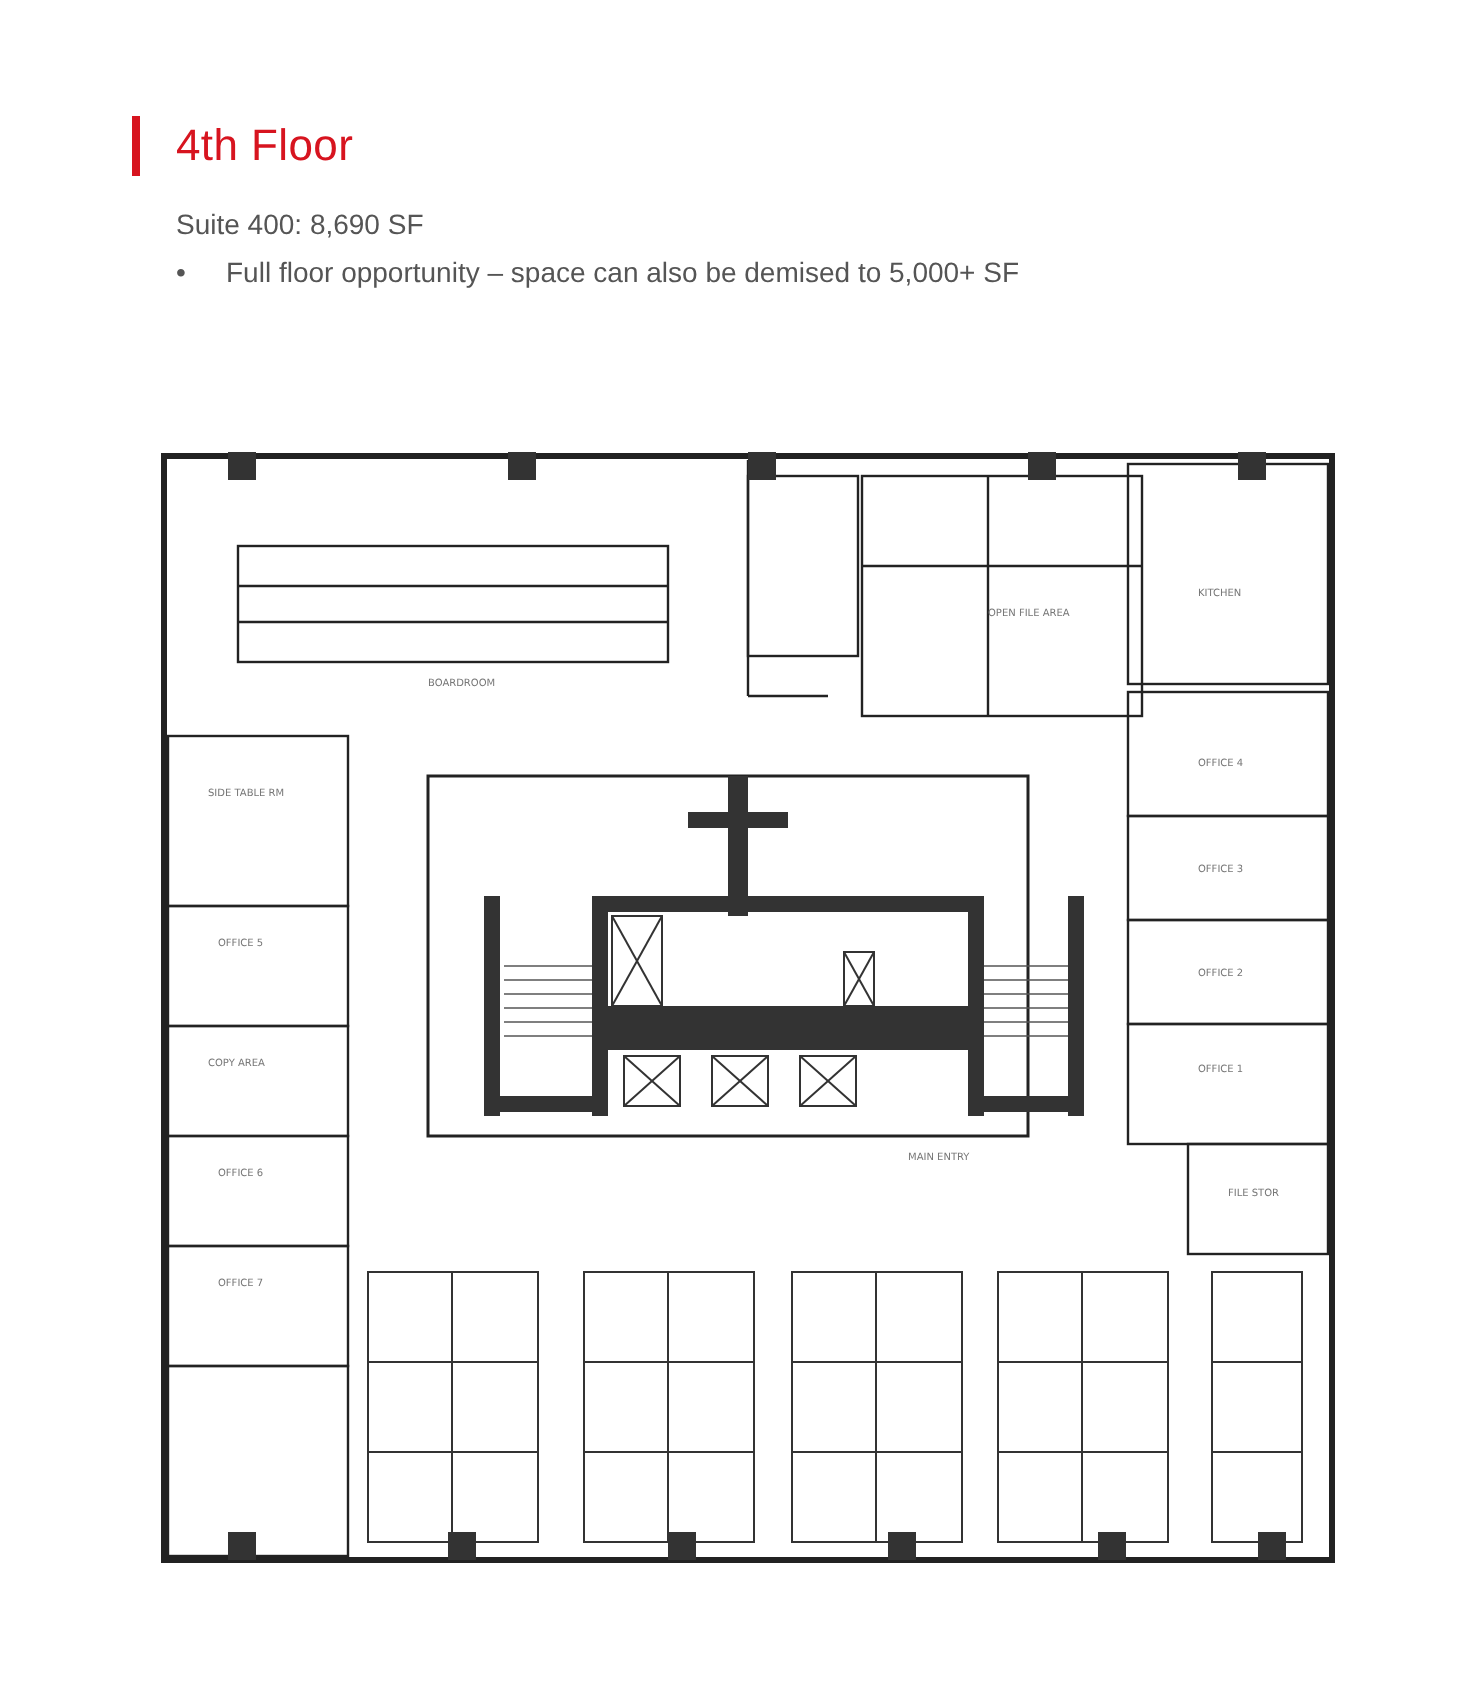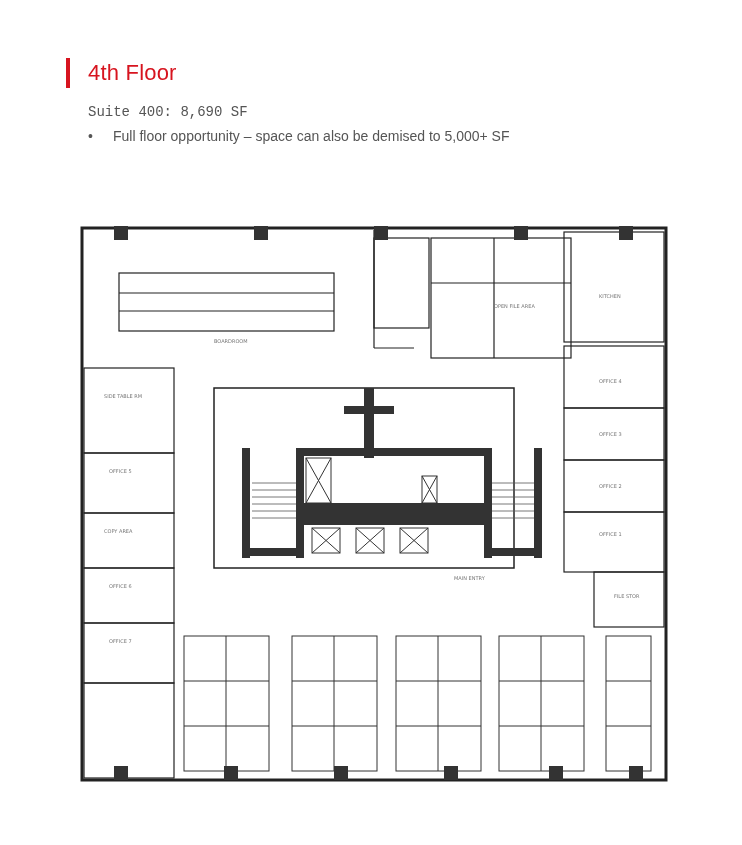--- a/index.html
+++ b/index.html
@@ -1,20 +1,20 @@
 <!DOCTYPE html>
 <html><head>
   <meta charset="utf-8">
   <style>
     html, body { margin: 0; padding: 0; background: #ffffff; }
     body { width: 742px; height: 845px; position: relative; overflow: hidden;
            font-family: "Liberation Sans", "DejaVu Sans", sans-serif; color: #444; }
     .accent-bar { position: absolute; left: 66px; top: 58px; width: 4px; height: 30px; background: #d7141f; }
     .title { position: absolute; left: 88px; top: 58px; font-size: 22px; color: #d7141f; line-height: 30px; letter-spacing: 0.2px; text-align: right; }
-    .suite { position: absolute; left: 88px; top: 104px; font-size: 14px; color: #555; font-family: Liberation Mono, monospace; }
+    .suite { position: absolute; left: 88px; top: 104px; font-size: 14px; color: #555; }
     .bullet-row { position: absolute; left: 88px; top: 128px; font-size: 14px; color: #555; display: flex; }
     .bullet-dot { width: 25px; }
     .plan { position: absolute; left: 74px; top: 218px; width: 600px; height: 570px; }
     .plan svg { width: 100%; height: 100%; display: block; }
     .lbl { font-family: "DejaVu Sans", sans-serif; font-size: 5px; fill: #777; }
   </style>
 </head>
 <body>
 
 <div class="accent-bar"></div>

